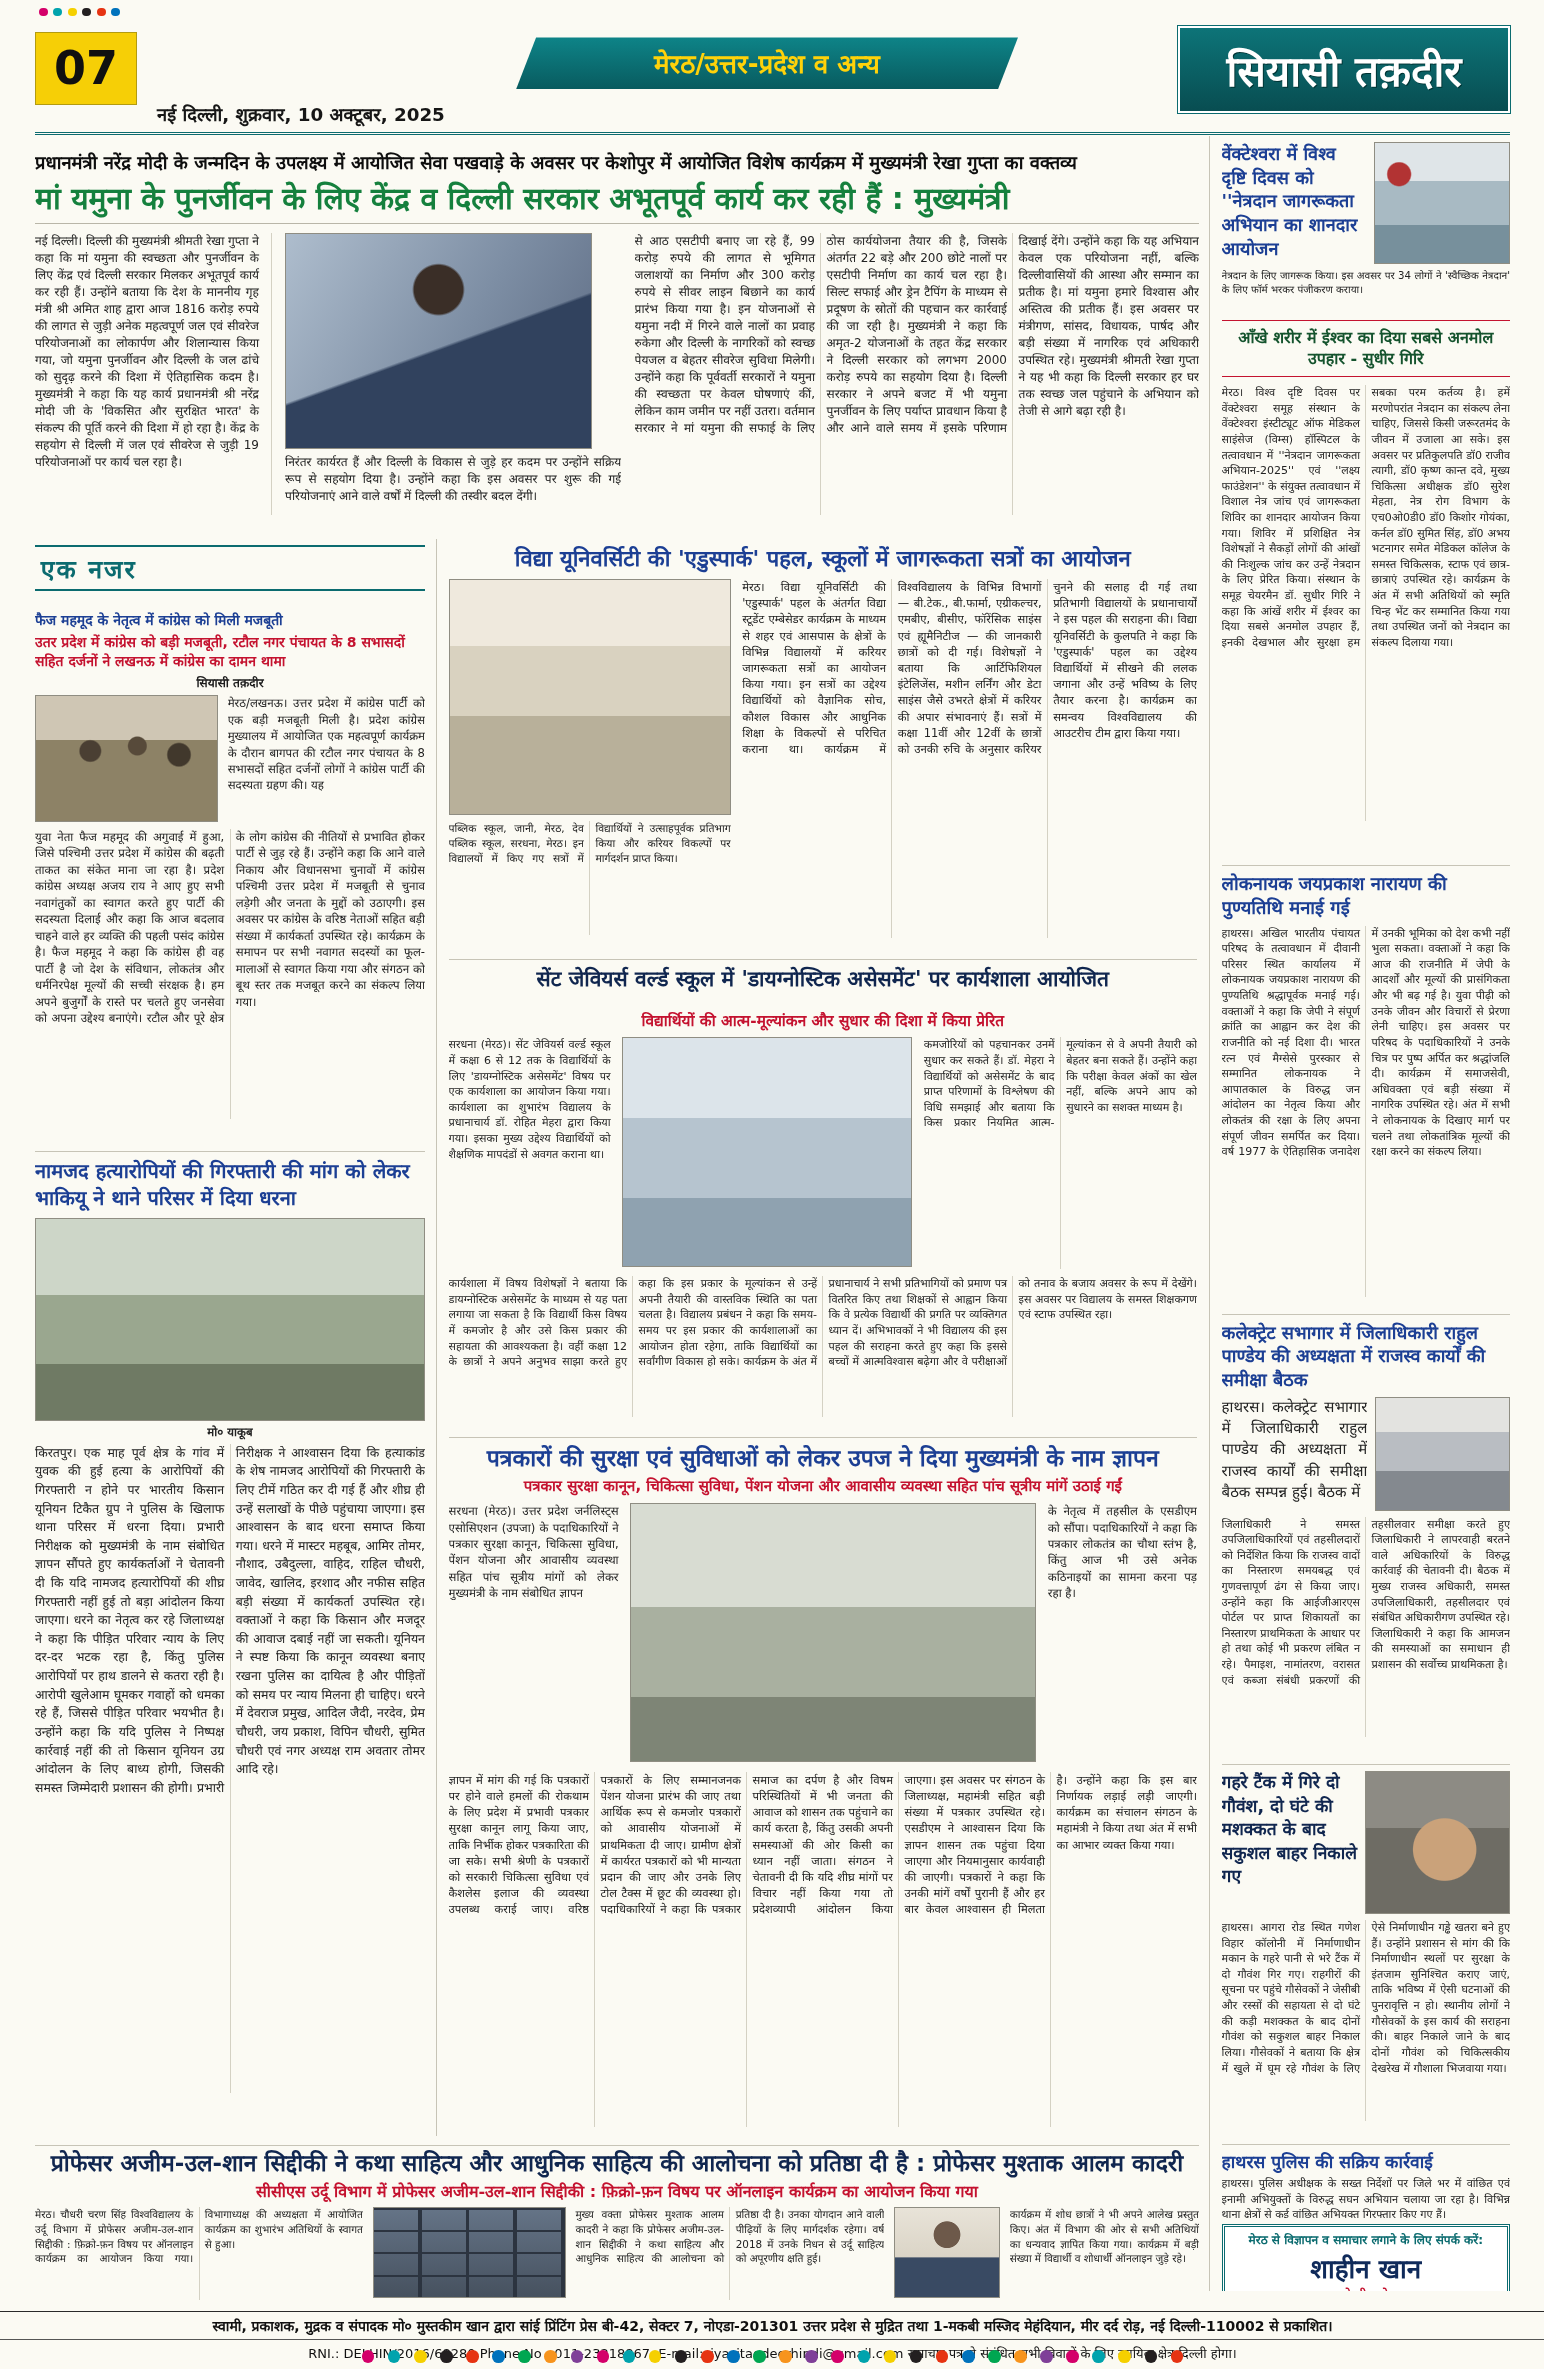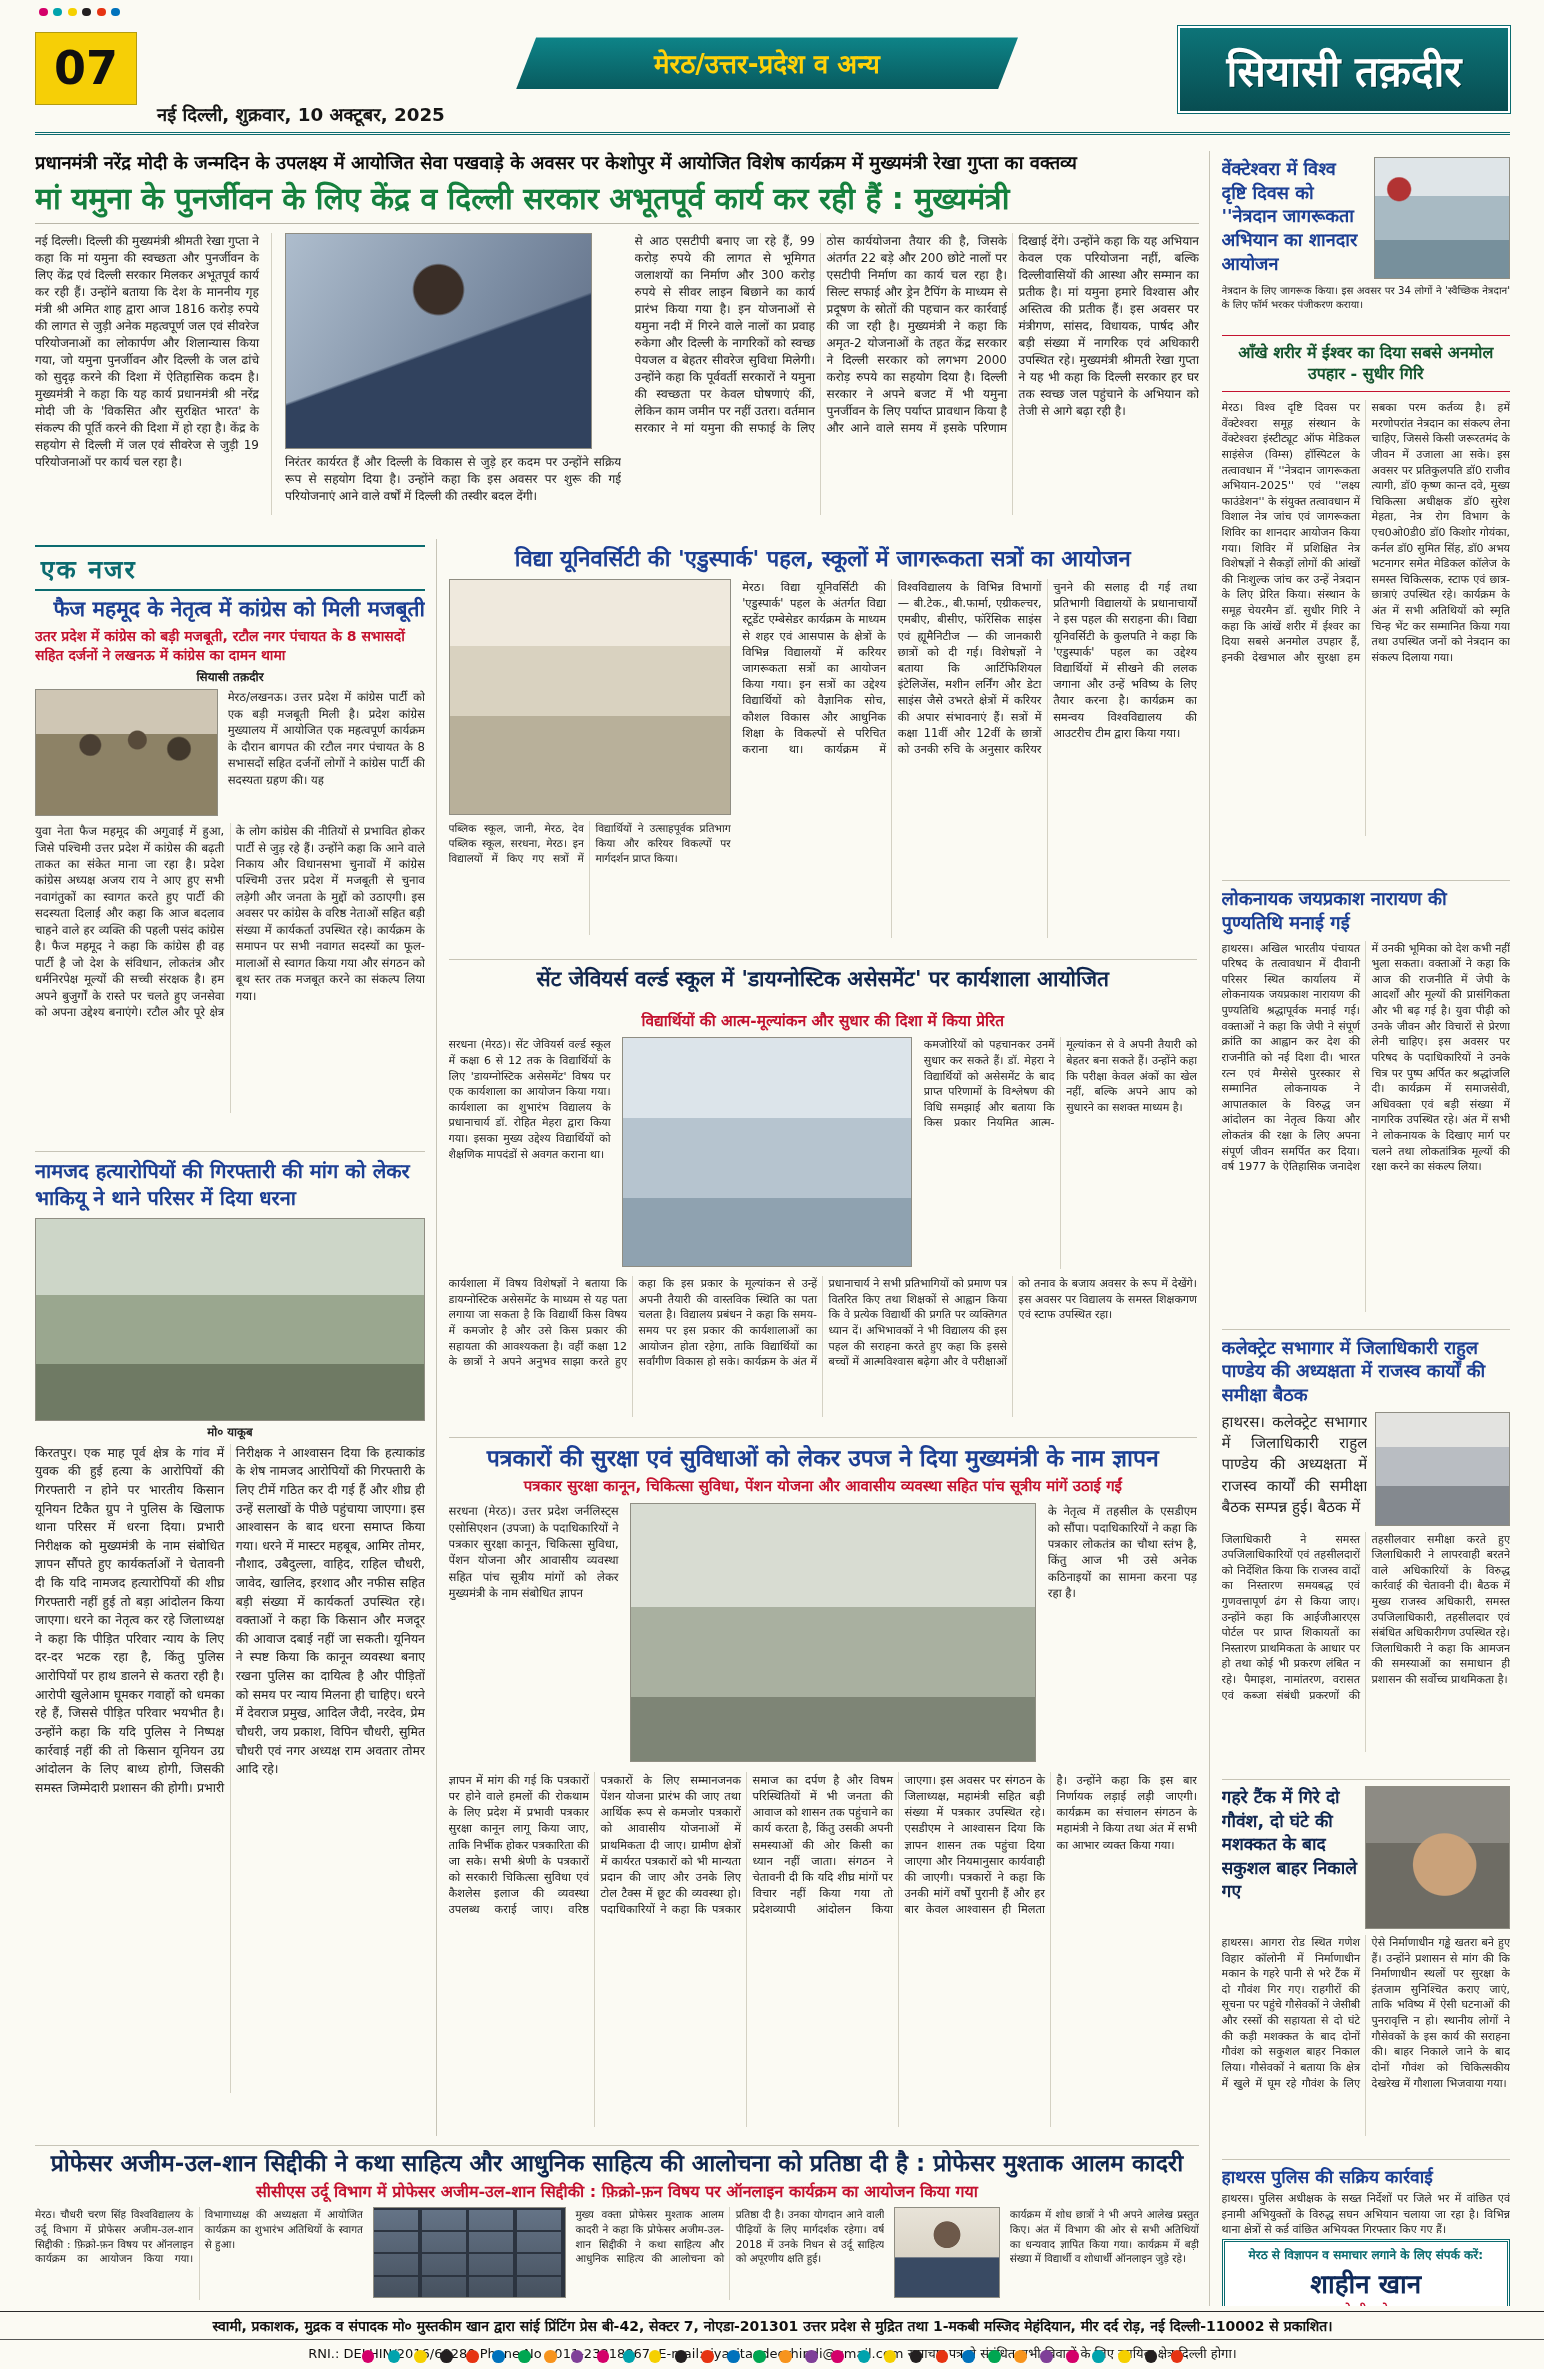--- a/index.html
+++ b/index.html
@@ -32,21 +32,21 @@
   .top-marks .dot{width:8.7px;height:8.7px;}
   
   #main-block{position:absolute;left:35px;top:151px;width:1164px;height:380px;overflow:hidden;}
   #kicker{font-size:18.3px;font-weight:bold;color:#0e0e0e;line-height:1.3;}
   #main-headline{font-size:30px;line-height:1.2;margin-top:5.8px;padding-bottom:6.8px;border-bottom:1px solid #b9b6a8;}
   #main-article{display:flex;gap:13.5px;margin-top:8.7px;height:282px;}
   #main-article .lead{width:224px;font-size:12px;border-right:1px solid #d4d1c3;padding-right:11.6px;}
   #main-article .photo-col{width:336px;}
   #main-article .rest{flex:1;font-size:12px;}
   
-  #right-rail{position:absolute;left:1209px;top:151px;width:301px;height:2155px;border-left:1px solid #c7c4b6;
+  #right-rail{position:absolute;left:1209px;top:136px;width:301px;height:2155px;border-left:1px solid #c7c4b6;
               padding-left:11.6px;box-sizing:border-box;overflow:hidden;}
   .rr-sec{border-bottom:1px solid #c7c4b6;padding:5.8px 0 7.7px 0;overflow:hidden;}
   #left-rail{position:absolute;left:35px;top:539px;width:390px;height:1597px;overflow:hidden;}
   #center-col{position:absolute;left:436px;top:539px;width:761px;height:1597px;border-left:1px solid #c7c4b6;
               padding-left:11.6px;box-sizing:border-box;overflow:hidden;}
   .sec{border-bottom:1px solid #c7c4b6;padding:5.8px 0 7.7px 0;overflow:hidden;}
   
   .photo{border:1px solid #8f8d82;box-sizing:border-box;}
   .ph-cm{background:radial-gradient(circle at 50% 26%,#3a2e27 0 11%,transparent 12%),
          linear-gradient(160deg,transparent 52%,#31425e 53%),
@@ -172,21 +172,21 @@
         <div class="role">ब्यूरो चीफ मेरठ</div>
 
       </div>
     </div>
   </div>
 
   <div id="left-rail">
 
     <div class="sec" style="height:599px;">
       <div class="najar-label">एक नजर</div>
-      <div class="h-navy" style="font-size:21px;line-height:1.3;margin-top:5px;text-align:right;">फैज महमूद के नेतृत्व में कांग्रेस को मिली मजबूती</div>
+      <div class="h-navy" style="font-size:14px;line-height:1.3;margin-top:20px;">फैज महमूद के नेतृत्व में कांग्रेस को मिली मजबूती</div>
       <div class="sub-red" style="font-size:14px;line-height:1.35;margin-top:3.9px;">उतर प्रदेश में कांग्रेस को बड़ी मजबूती, रटौल नगर पंचायत के 8 सभासदों सहित दर्जनों ने लखनऊ में कांग्रेस का दामन थामा</div>
       <div class="center" style="font-size:12px;font-weight:bold;margin:3.9px 0;">सियासी तक़दीर</div>
       <div style="display:flex;gap:9.7px;">
         <div class="photo ph-crowd" style="width:183px;height:127px;"></div>
         <div class="body" style="flex:1;font-size:11.6px;height:127px;">मेरठ/लखनऊ। उत्तर प्रदेश में कांग्रेस पार्टी को एक बड़ी मजबूती मिली है। प्रदेश कांग्रेस मुख्यालय में आयोजित एक महत्वपूर्ण कार्यक्रम के दौरान बागपत की रटौल नगर पंचायत के 8 सभासदों सहित दर्जनों लोगों ने कांग्रेस पार्टी की सदस्यता ग्रहण की। यह</div>
       </div>
       <div class="body cols2" style="font-size:11.6px;height:290px;margin-top:6.8px;">युवा नेता फैज महमूद की अगुवाई में हुआ, जिसे पश्चिमी उत्तर प्रदेश में कांग्रेस की बढ़ती ताकत का संकेत माना जा रहा है। प्रदेश कांग्रेस अध्यक्ष अजय राय ने आए हुए सभी नवागंतुकों का स्वागत करते हुए पार्टी की सदस्यता दिलाई और कहा कि आज बदलाव चाहने वाले हर व्यक्ति की पहली पसंद कांग्रेस है। फैज महमूद ने कहा कि कांग्रेस ही वह पार्टी है जो देश के संविधान, लोकतंत्र और धर्मनिरपेक्ष मूल्यों की सच्ची संरक्षक है। हम अपने बुजुर्गों के रास्ते पर चलते हुए जनसेवा को अपना उद्देश्य बनाएंगे। रटौल और पूरे क्षेत्र के लोग कांग्रेस की नीतियों से प्रभावित होकर पार्टी से जुड़ रहे हैं। उन्होंने कहा कि आने वाले निकाय और विधानसभा चुनावों में कांग्रेस पश्चिमी उत्तर प्रदेश में मजबूती से चुनाव लड़ेगी और जनता के मुद्दों को उठाएगी। इस अवसर पर कांग्रेस के वरिष्ठ नेताओं सहित बड़ी संख्या में कार्यकर्ता उपस्थित रहे। कार्यक्रम के समापन पर सभी नवागत सदस्यों का फूल-मालाओं से स्वागत किया गया और संगठन को बूथ स्तर तक मजबूत करने का संकल्प लिया गया।</div>
     </div>
 
     <div class="sec" style="height:987px;border-bottom:none;">

